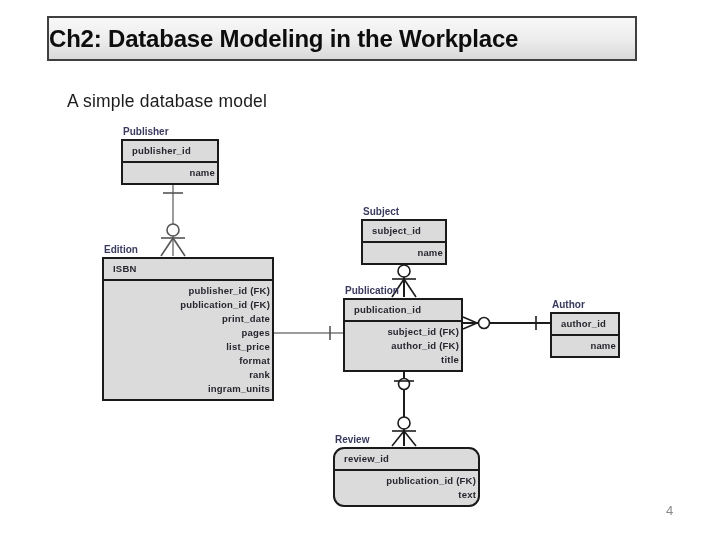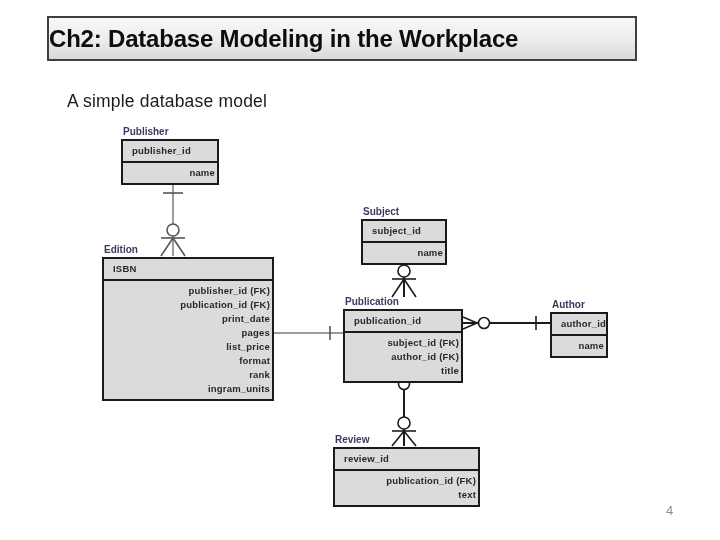--- a/index.html
+++ b/index.html
@@ -133,41 +133,41 @@
           <div class="attr">publisher_id (FK)</div>
           <div class="attr">publication_id (FK)</div>
           <div class="attr">print_date</div>
           <div class="attr">pages</div>
           <div class="attr">list_price</div>
           <div class="attr">format</div>
           <div class="attr">rank</div>
           <div class="attr">ingram_units</div>
         </div>
       </div>
-      <div class="entity" style="left: 343px; top: 309px; width: 120px;">
+      <div class="entity" style="left: 343px; top: 298px; width: 120px;">
         <div class="entity-label">Publication</div>
         <div class="pk-section">
           <div class="attr">publication_id</div>
         </div>
         <div class="attr-section">
           <div class="attr">subject_id (FK)</div>
           <div class="attr">author_id (FK)</div>
           <div class="attr">title</div>
         </div>
       </div>
-      <div class="entity" style="left: 550px; top: 312px; width: 58px;">
+      <div class="entity" style="left: 550px; top: 312px; width: 70px;">
         <div class="entity-label">Author</div>
         <div class="pk-section">
           <div class="attr">author_id</div>
         </div>
         <div class="attr-section">
           <div class="attr">name</div>
         </div>
       </div>
-      <div class="entity" style="left: 333px; top: 447px; width: 147px;">
+      <div class="entity" style="left: 333px; top: 447px; width: 147px; border-radius: 11px;">
         <div class="entity-label">Review</div>
         <div class="pk-section">
           <div class="attr">review_id</div>
         </div>
         <div class="attr-section">
           <div class="attr">publication_id (FK)</div>
           <div class="attr">text</div>
         </div>
       </div>
     </div>

